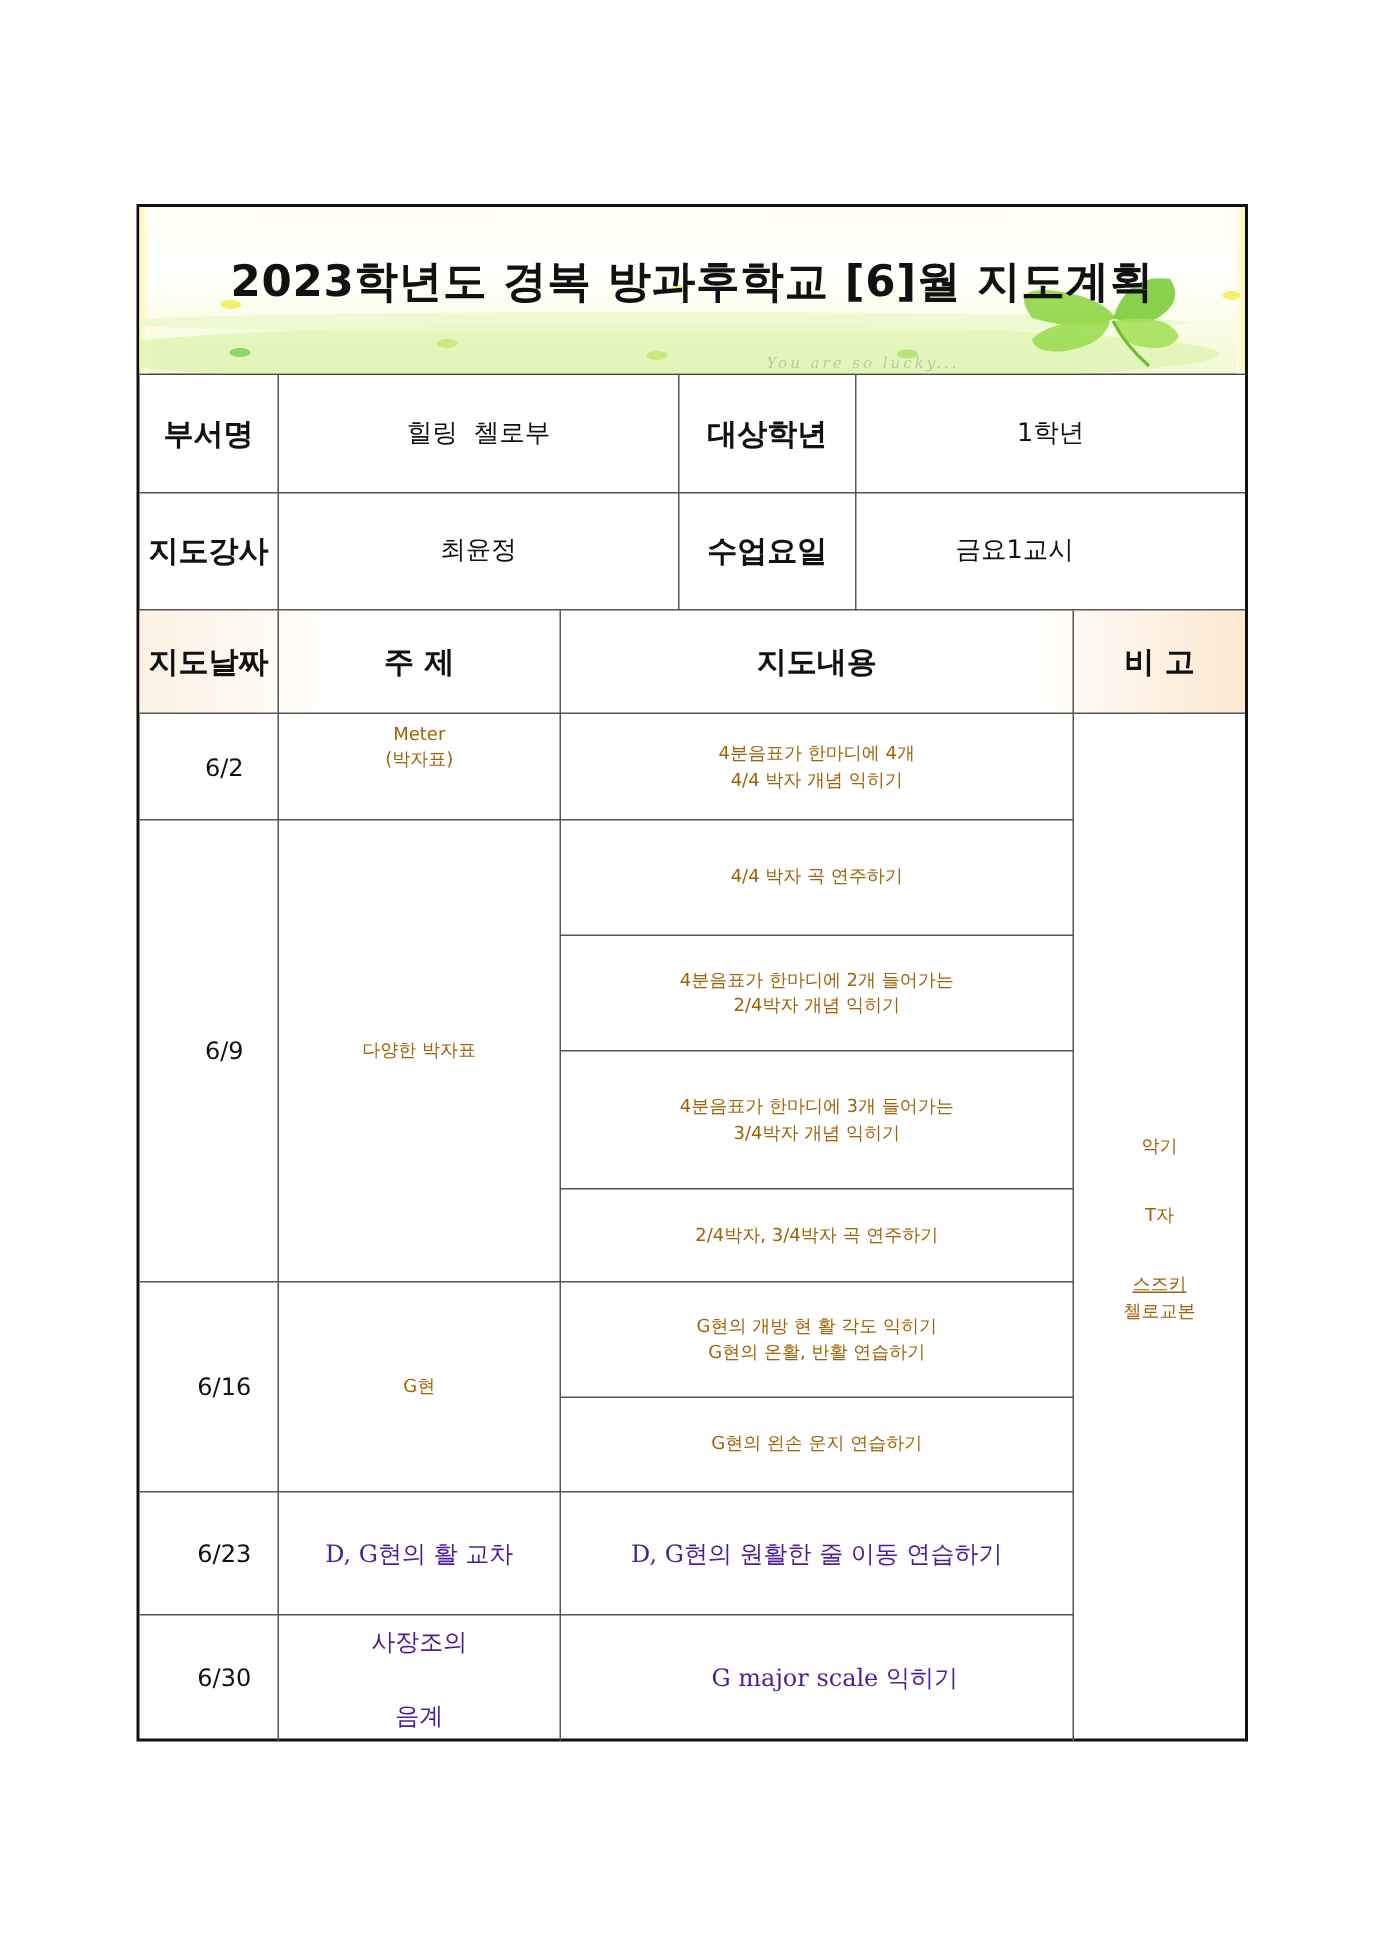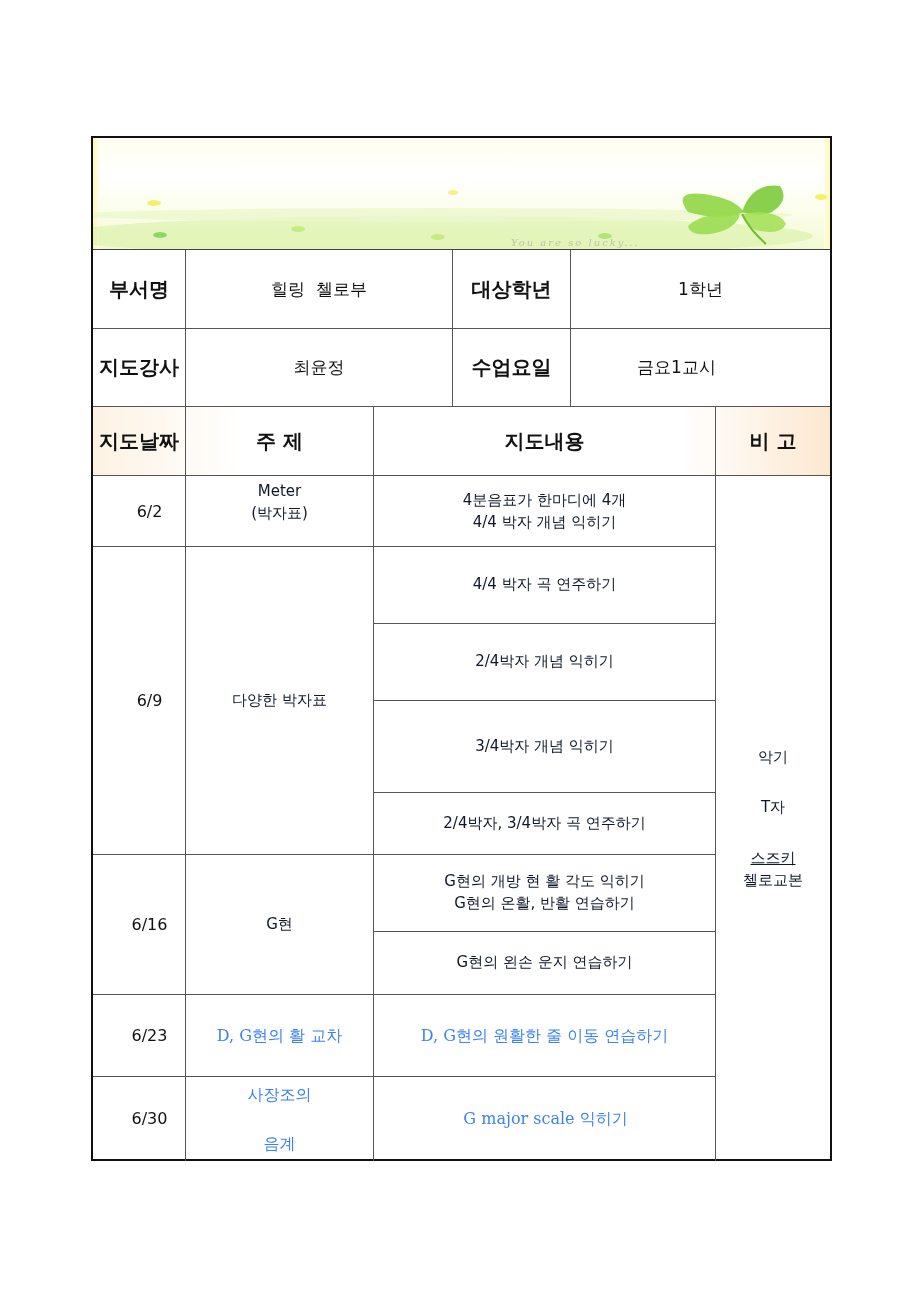--- a/index.html
+++ b/index.html
@@ -22,22 +22,22 @@
 
     .grid { position: absolute; left: 0; top: 112px; width: 737px; }
     .cell { position: absolute; display: flex; align-items: center; justify-content: center;
             text-align: left; box-sizing: border-box; line-height: 1.45; }
     .hline { position: absolute; height: 1px; background: #555; }
     .vline { position: absolute; width: 1px; background: #555; }
     .lbl { font-size: 20px; font-weight: bold; }
     .val { font-size: 17px; }
     .hdr { font-size: 20px; font-weight: bold; }
     .hdrbg { background: linear-gradient(90deg, #fdf2e3 0%, #ffffff 20%, #ffffff 80%, #fce8d0 100%); }
-    .body-txt { font-size: 15px; color: #0f172a; }
-    .body-serif { font-size: 16px; color: #3b82f6; font-family: "DejaVu Serif", "Liberation Serif", serif; }
+    .body-txt { font-size: 12px; color: #a16207; }
+    .body-serif { font-size: 16px; color: #4c1d95; font-family: "DejaVu Serif", "Liberation Serif", serif; }
     .date { font-size: 16px; padding-left: 21px; }
     .u { text-decoration: underline; }
   </style>
 </head>
 <body>
 
 <div class="sheet">
 
   <div class="banner">
     <div class="edge" style="left:0"></div>
@@ -53,20 +53,21 @@
     <div class="dot" style="left:505px;top:95px;width:14px;height:6px;background:#b4e37a;"></div>
     <div class="lucky">You are so lucky...</div>
     <svg class="clover" viewBox="0 0 110 70">
       <path d="M8 34 q-16 -22 16 -18 q30 4 40 18 q-22 10 -56 0z" fill="#8fd645" opacity="0.9"></path>
       <path d="M62 34 q10 -30 38 -26 q10 14 -8 26 q-14 6 -30 0z" fill="#7ccc3a" opacity="0.9"></path>
       <path d="M62 36 q36 -6 44 10 q-6 12 -30 6 q-10 -4 -14 -16z" fill="#a6e05a" opacity="0.9"></path>
       <path d="M60 36 q-4 16 -30 20 q-20 2 -22 -8 q14 -14 52 -12z" fill="#9bdb52" opacity="0.9"></path>
       <path d="M62 36 q8 16 24 30" stroke="#6bbf2e" stroke-width="2" fill="none"></path>
       <path d="M-30 50 l8 -4 l6 4" stroke="#f08ab0" stroke-width="2" fill="none"></path>
     </svg>
+    <div class="title">2023학년도 경복 방과후학교 [6]월 지도계획</div>
   </div>
 
   <div class="grid">
 
     <div class="cell lbl" style="left:0;top:0;width:92px;height:78px;">부서명</div>
     <div class="cell val" style="left:93px;top:0;width:266px;height:78px;white-space:pre;">힐링  첼로부</div>
     <div class="cell lbl" style="left:360px;top:0;width:117px;height:78px;">대상학년</div>
     <div class="cell val" style="left:478px;top:0;width:259px;height:78px;">1학년</div>
 
     <div class="cell lbl" style="left:0;top:79px;width:92px;height:77px;">지도강사</div>
@@ -87,23 +88,25 @@
     </div>
     <div class="cell body-txt" style="left:281px;top:226px;width:341px;height:71px;flex-direction:column;">
       <span>4분음표가 한마디에 4개</span>
       <span>4/4 박자 개념 익히기</span>
     </div>
 
     <div class="cell date" style="left:0;top:297px;width:92px;height:308px;">6/9</div>
     <div class="cell body-txt" style="left:93px;top:297px;width:187px;height:308px;">다양한 박자표</div>
     <div class="cell body-txt" style="left:281px;top:297px;width:341px;height:76px;">4/4 박자 곡 연주하기</div>
     <div class="cell body-txt" style="left:281px;top:374px;width:341px;height:76px;flex-direction:column;">
+      <span>4분음표가 한마디에 2개 들어가는</span>
       <span>2/4박자 개념 익히기</span>
     </div>
     <div class="cell body-txt" style="left:281px;top:451px;width:341px;height:91px;flex-direction:column;">
+      <span>4분음표가 한마디에 3개 들어가는</span>
       <span>3/4박자 개념 익히기</span>
     </div>
     <div class="cell body-txt" style="left:281px;top:543px;width:341px;height:62px;">2/4박자, 3/4박자 곡 연주하기</div>
 
     <div class="cell date" style="left:0;top:605px;width:92px;height:139px;">6/16</div>
     <div class="cell body-txt" style="left:93px;top:605px;width:187px;height:139px;">G현</div>
     <div class="cell body-txt" style="left:281px;top:605px;width:341px;height:76px;flex-direction:column;">
       <span>G현의 개방 현 활 각도 익히기</span>
       <span>G현의 온활, 반활 연습하기</span>
     </div>
@@ -111,21 +114,21 @@
 
     <div class="cell date" style="left:0;top:745px;width:92px;height:81px;">6/23</div>
     <div class="cell body-serif" style="left:93px;top:745px;width:187px;height:81px;">D, G현의 활 교차</div>
     <div class="cell body-serif" style="left:281px;top:745px;width:341px;height:81px;">D, G현의 원활한 줄 이동 연습하기</div>
 
     <div class="cell date" style="left:0;top:827px;width:92px;height:84px;">6/30</div>
     <div class="cell body-serif" style="left:93px;top:827px;width:187px;height:84px;flex-direction:column;line-height:1.7;gap:22px;">
       <span>사장조의</span>
       <span>음계</span>
     </div>
-    <div class="cell body-serif" style="left:282px;top:827px;width:341px;height:84px;">G major scale 익히기</div>
+    <div class="cell body-serif" style="left:293px;top:827px;width:341px;height:84px;">G major scale 익히기</div>
 
     <div class="cell body-txt" style="left:623px;top:226px;width:114px;height:685px;flex-direction:column;line-height:1.5;">
       <span>악기</span>
       <span style="height:28px;"></span>
       <span>T자</span>
       <span style="height:28px;"></span>
       <span class="u">스즈키</span>
       <span>첼로교본</span>
     </div>
 

